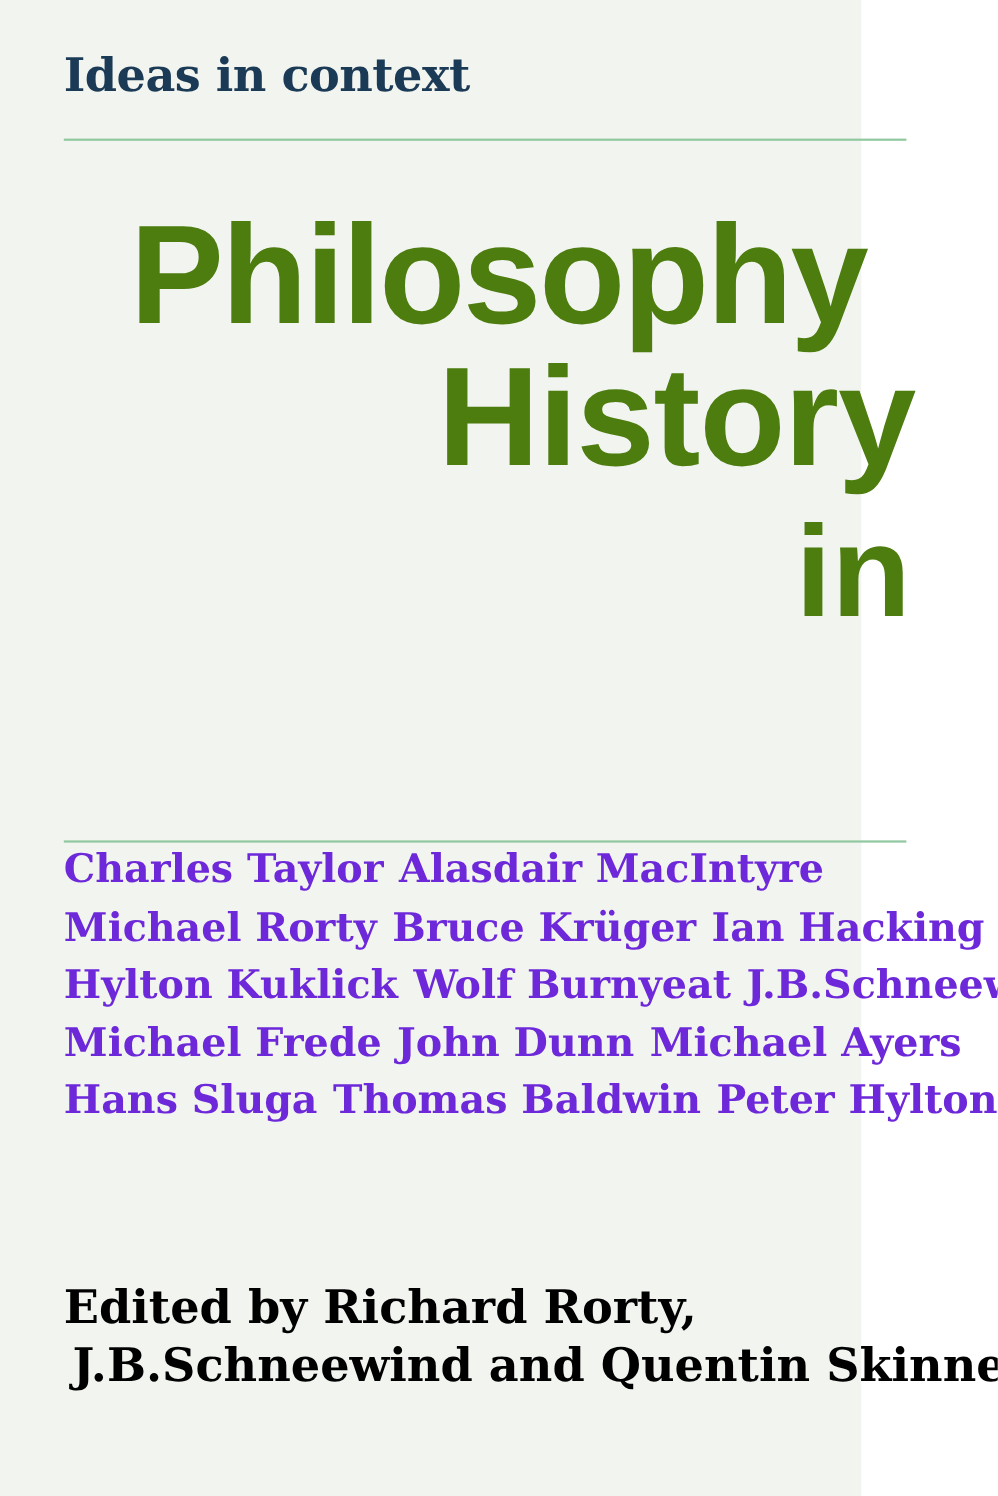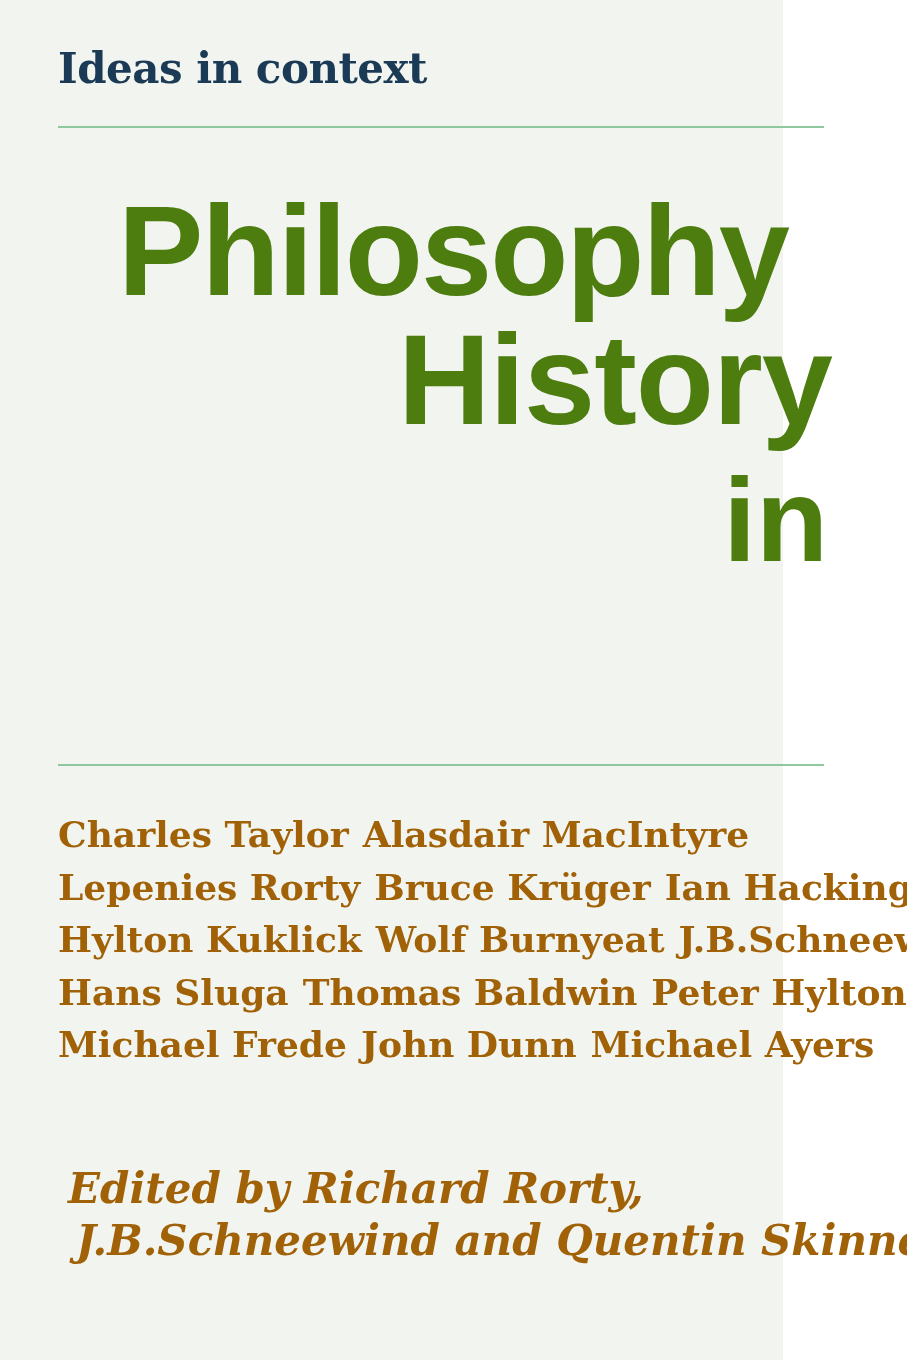--- a/index.html
+++ b/index.html
@@ -73,49 +73,48 @@
     text-align: right;
     padding-right: 6px;
     letter-spacing: -1px;
     margin-top: 6px;
   }
 
   
   .contributors {
     position: absolute;
     left: 58px;
-    top: 808px;
+    top: 764px;
     width: 790px;
-    color: #a16207;
+    color: #6d28d9;
     font-family: "DejaVu Serif", serif;
     font-weight: bold;
     font-size: 36px;
     line-height: 1.46;
   }
   .contributor-line {
     display: block;
     white-space: nowrap;
   }
   .contributor-name {
     display: inline;
   }
   .contrib-gap { display: inline-block; width: 14px; }
 
   
   .editors {
     position: absolute;
-    left: 68px;
+    left: 58px;
     top: 1163px;
     width: 800px;
-    color: #a16207;
+    color: #000000;
     font-family: "DejaVu Serif", serif;
     font-weight: bold;
     font-size: 42px;
     line-height: 1.24;
-    font-style: italic;
   }
   .editors-line { display: block; white-space: nowrap; }
   .editors-line-2 { padding-left: 8px; }
 </style>
 </head>
 <body>
 
 <div class="cover">
 
   <div class="series-title">Ideas in context</div>
@@ -128,30 +127,30 @@
     <span class="title-line title-in">in</span>
   </div>
 
   <div class="rule rule-bottom"></div>
 
   <div class="contributors">
     <span class="contributor-line">
       <span class="contributor-name">Charles Taylor</span><span class="contrib-gap"></span><span class="contributor-name">Alasdair MacIntyre</span>
     </span>
     <span class="contributor-line">
-      <span class="contributor-name">Lepenies Rorty</span><span class="contrib-gap"></span><span class="contributor-name">Bruce Krüger</span><span class="contrib-gap"></span><span class="contributor-name">Ian Hacking</span>
+      <span class="contributor-name">Michael Rorty</span><span class="contrib-gap"></span><span class="contributor-name">Bruce Krüger</span><span class="contrib-gap"></span><span class="contributor-name">Ian Hacking</span>
     </span>
     <span class="contributor-line">
       <span class="contributor-name">Hylton Kuklick</span><span class="contrib-gap"></span><span class="contributor-name">Wolf Burnyeat</span><span class="contrib-gap"></span><span class="contributor-name">J.B.Schneewind</span>
     </span>
     <span class="contributor-line">
-      <span class="contributor-name">Hans Sluga</span><span class="contrib-gap"></span><span class="contributor-name">Thomas Baldwin</span><span class="contrib-gap"></span><span class="contributor-name">Peter Hylton</span>
+      <span class="contributor-name">Michael Frede</span><span class="contrib-gap"></span><span class="contributor-name">John Dunn</span><span class="contrib-gap"></span><span class="contributor-name">Michael Ayers</span>
     </span>
     <span class="contributor-line">
-      <span class="contributor-name">Michael Frede</span><span class="contrib-gap"></span><span class="contributor-name">John Dunn</span><span class="contrib-gap"></span><span class="contributor-name">Michael Ayers</span>
+      <span class="contributor-name">Hans Sluga</span><span class="contrib-gap"></span><span class="contributor-name">Thomas Baldwin</span><span class="contrib-gap"></span><span class="contributor-name">Peter Hylton</span>
     </span>
   </div>
 
   <div class="editors">
     <span class="editors-line">Edited by Richard Rorty,</span>
     <span class="editors-line editors-line-2">J.B.Schneewind and Quentin Skinner</span>
   </div>
 
 </div>
 

